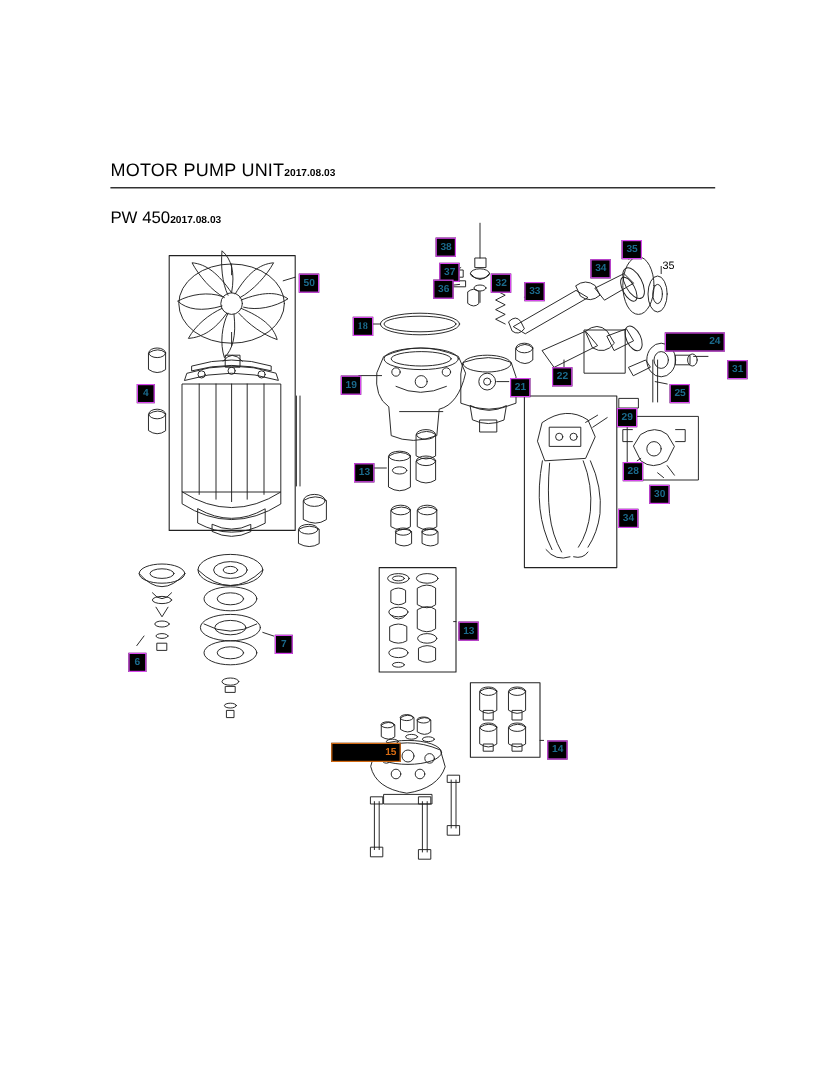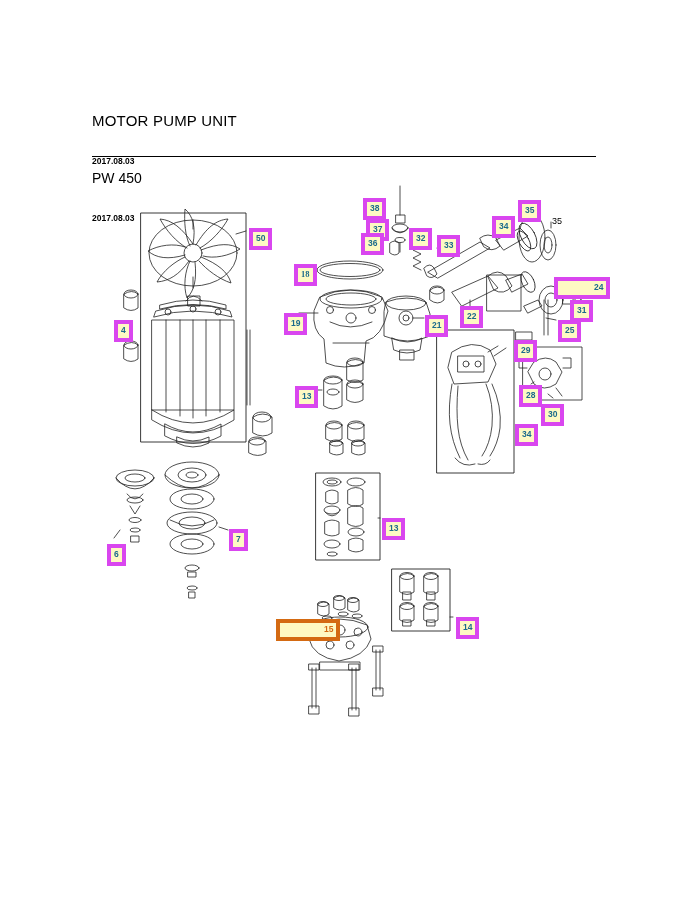--- a/index.html
+++ b/index.html
@@ -22,21 +22,20 @@
   
   .header {
     position: absolute;
     left: 92px; top: 112px;
     width: 504px;
   }
   .header-row {
     display: flex;
     justify-content: flex-start;
     align-items: baseline;
-    flex-direction: column;
   }
   .title {
     font-size: 15px;
     letter-spacing: 0.2px;
     font-weight: 400;
   }
   .subtitle {
     font-size: 14px;
     font-weight: normal;
     margin-top: 4px;
@@ -55,23 +54,23 @@
   
   #canvas {
     position: absolute;
     left: 0; top: 0;
     width: 688px; height: 900px;
     pointer-events: none;
   }
   
   .tag {
     position: absolute;
-    border: 4px solid #d946ef;
+    border: 1px solid #d946ef;
     color: #1b6a8c;
-    background: #fef9c3;
+    background: #000000;
     font-size: 8.5px;
     font-weight: bold;
     line-height: 1;
     padding: 2px 3px 3px 3px;
     min-width: 15px;
     text-align: center;
     font-family: "Liberation Sans", sans-serif;
   }
   .tag.orange {
     border-color: #d46a12;
@@ -414,21 +413,21 @@
       <div class="tag" style="left: 284px; top: 313px;">19</div>
       <div class="tag" style="left: 363px; top: 198px;">38</div>
       <div class="tag" style="left: 366px; top: 219px;">37</div>
       <div class="tag" style="left: 361px; top: 233px;">36</div>
       <div class="tag" style="left: 409px; top: 228px;">32</div>
       <div class="tag" style="left: 437px; top: 235px;">33</div>
       <div class="tag" style="left: 492px; top: 216px;">34</div>
       <div class="tag" style="left: 518px; top: 200px;">35</div>
       <div class="tag plain" style="left: 549px; top: 215px;">35</div>
       <div class="tag" style="left: 554px; top: 277px; padding-left: 36px;">24</div>
-      <div class="tag" style="left: 570px; top: 300px;">31</div>
+      <div class="tag" style="left: 606px; top: 300px;">31</div>
       <div class="tag" style="left: 558px; top: 320px;">25</div>
       <div class="tag" style="left: 460px; top: 306px;">22</div>
       <div class="tag" style="left: 425px; top: 315px;">21</div>
       <div class="tag" style="left: 514px; top: 340px;">29</div>
       <div class="tag" style="left: 519px; top: 385px;">28</div>
       <div class="tag" style="left: 541px; top: 404px;">30</div>
       <div class="tag" style="left: 515px; top: 424px;">34</div>
       <div class="tag" style="left: 295px; top: 386px;">13</div>
       <div class="tag" style="left: 382px; top: 518px;">13</div>
       <div class="tag" style="left: 456px; top: 617px;">14</div>

